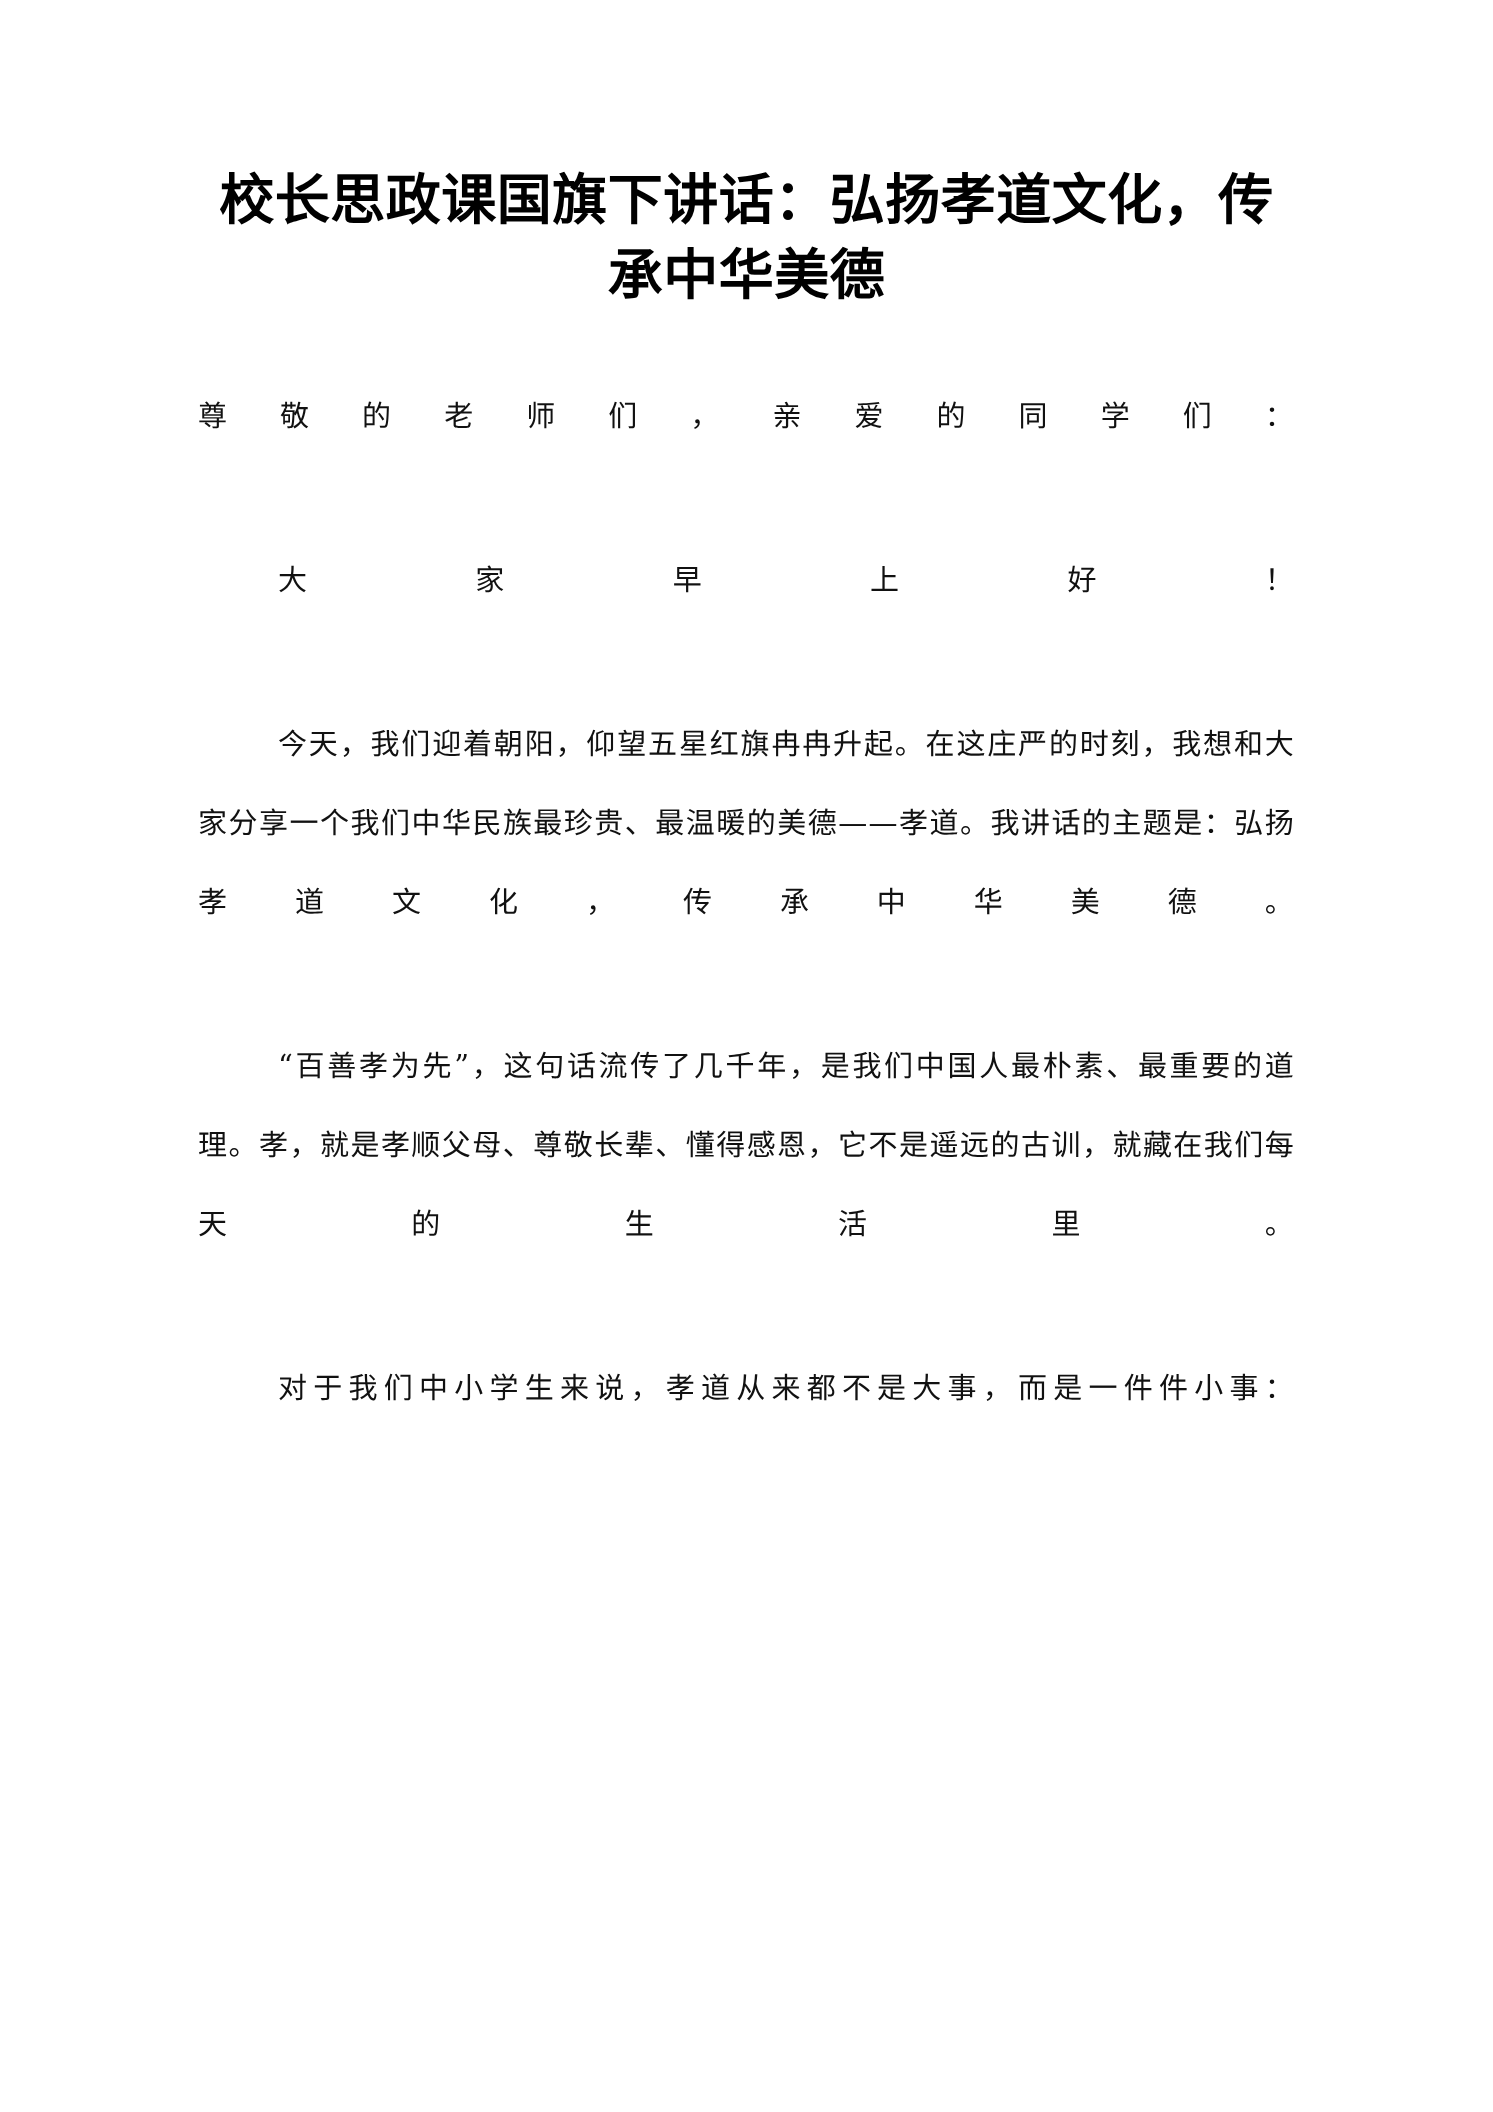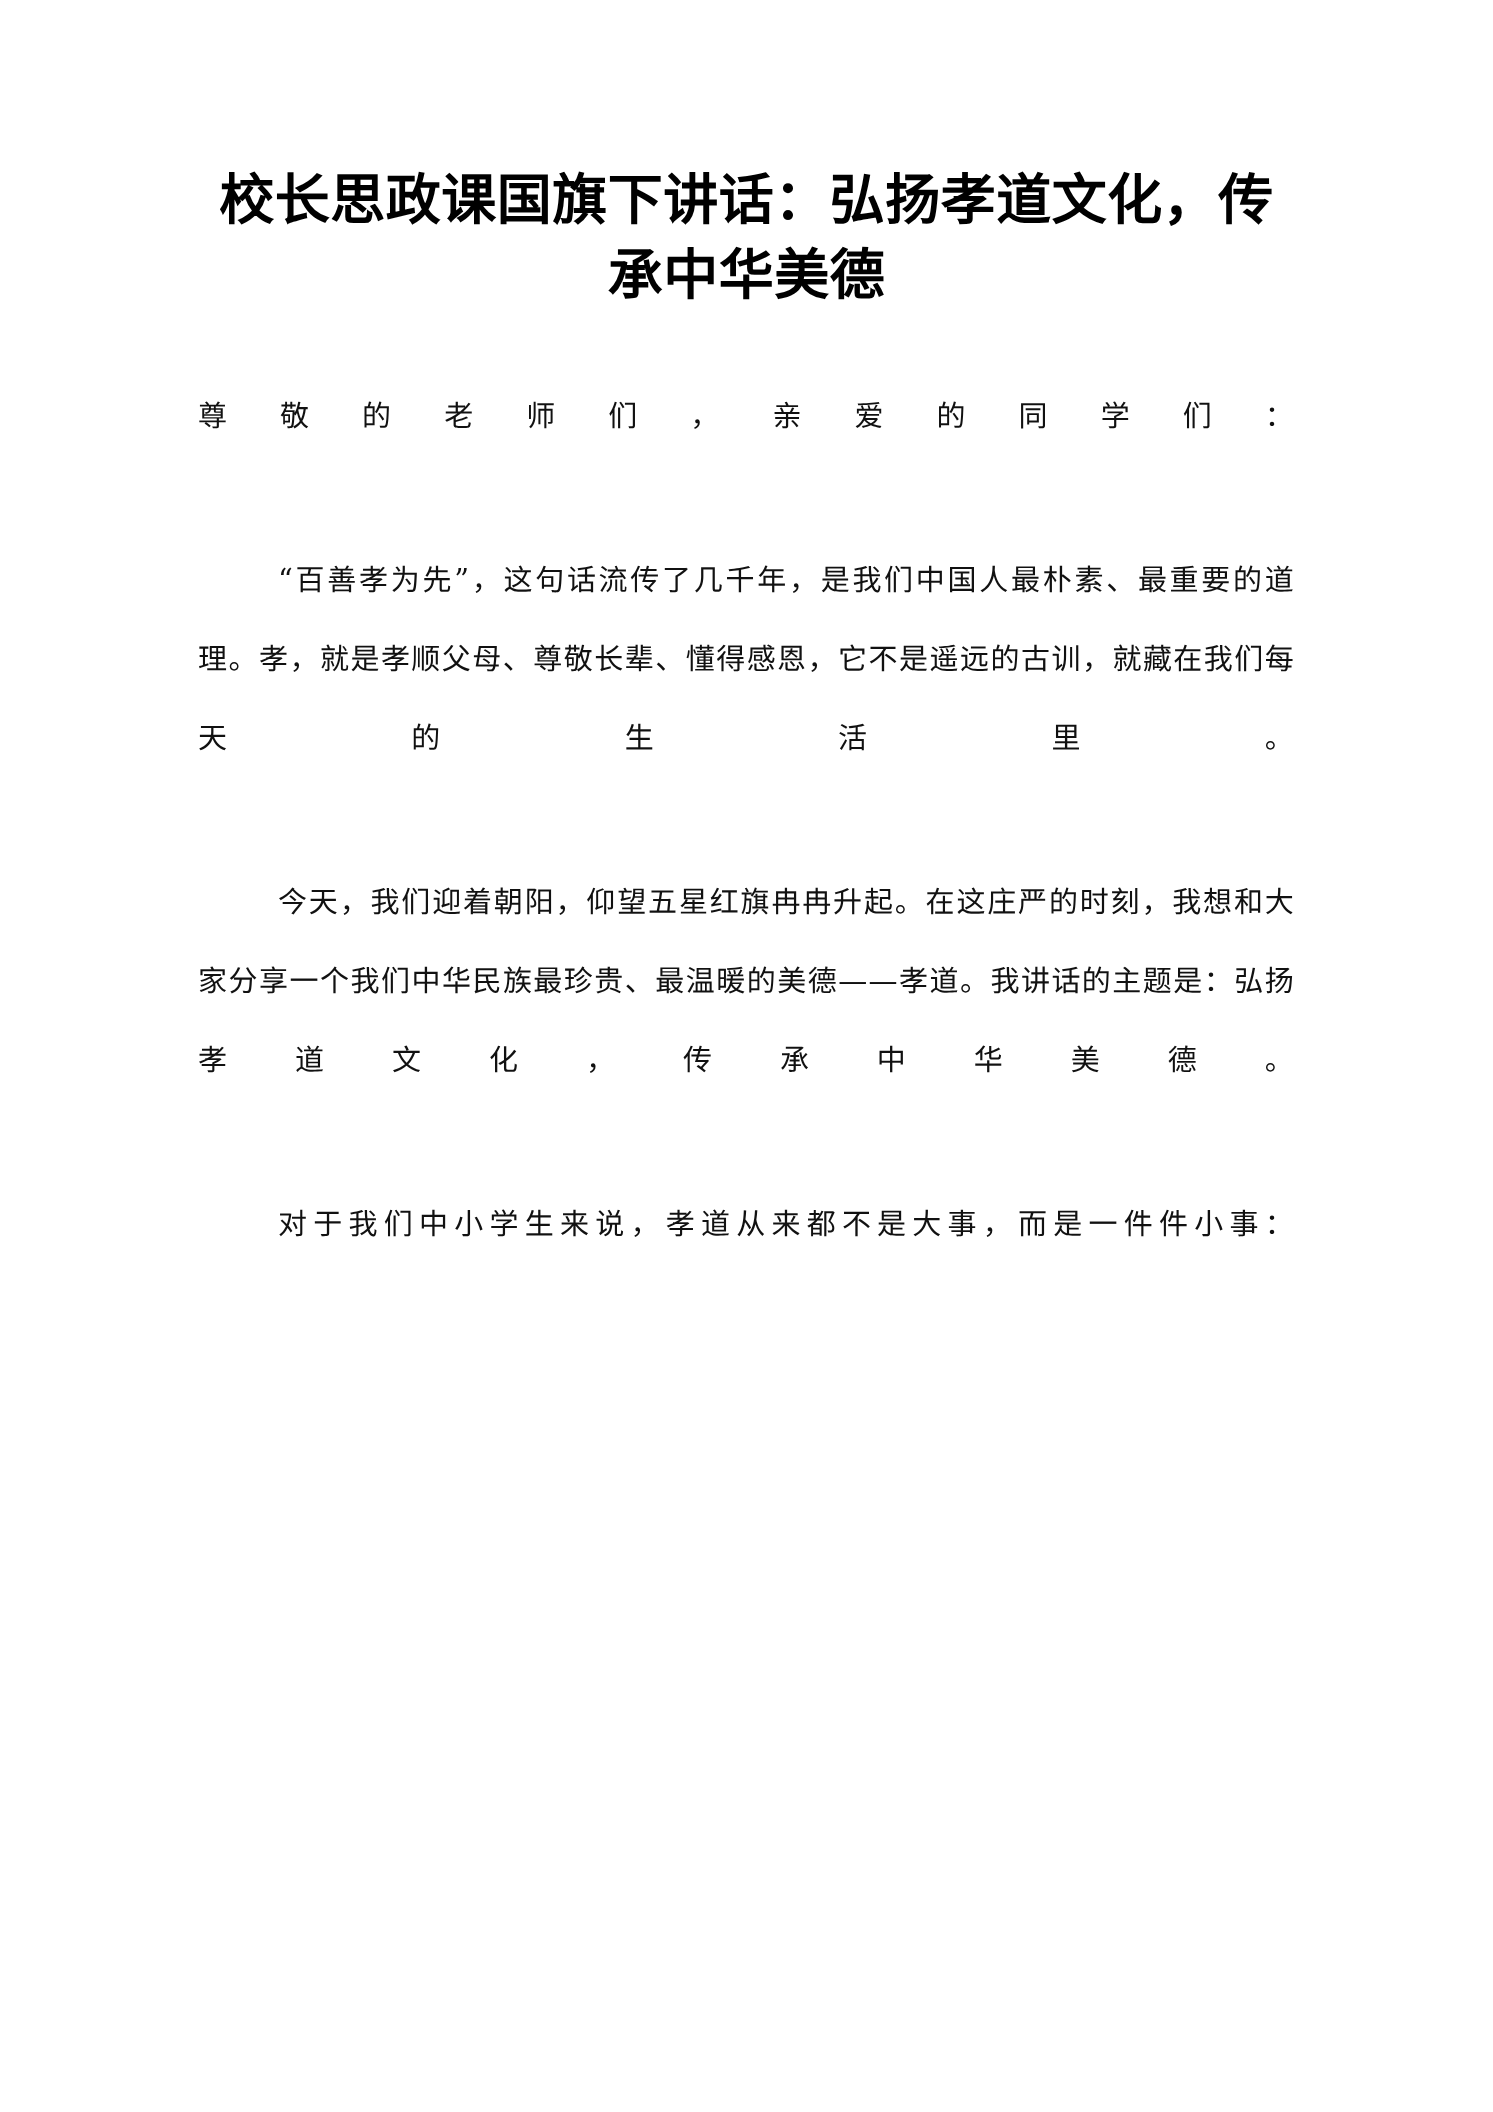--- a/index.html
+++ b/index.html
@@ -75,19 +75,20 @@
 </style>
 </head>
 <body>
 
 <div class="page">
 
   <h1 class="doc-title">校长思政课国旗下讲话：弘扬孝道文化，传承中华美德</h1>
 
   <div class="body-text">
     <p class="para flush">尊敬的老师们，亲爱的同学们：</p>
+    <p class="para indent">大家早上好！</p>
+    <p class="para indent">今天，我们迎着朝阳，仰望五星红旗冉冉升起。在这庄严的时刻，我想和大家分享一个我们中华民族最珍贵、最温暖的美德——孝道。我讲话的主题是：弘扬孝道文化，传承中华美德。</p>
     <p class="para indent">“百善孝为先”，这句话流传了几千年，是我们中国人最朴素、最重要的道理。孝，就是孝顺父母、尊敬长辈、懂得感恩，它不是遥远的古训，就藏在我们每天的生活里。</p>
-    <p class="para indent">今天，我们迎着朝阳，仰望五星红旗冉冉升起。在这庄严的时刻，我想和大家分享一个我们中华民族最珍贵、最温暖的美德——孝道。我讲话的主题是：弘扬孝道文化，传承中华美德。</p>
     <p class="para indent">对于我们中小学生来说，孝道从来都不是大事，而是一件件小事：</p>
 
   </div>
 
 </div>
 
 </body></html>

